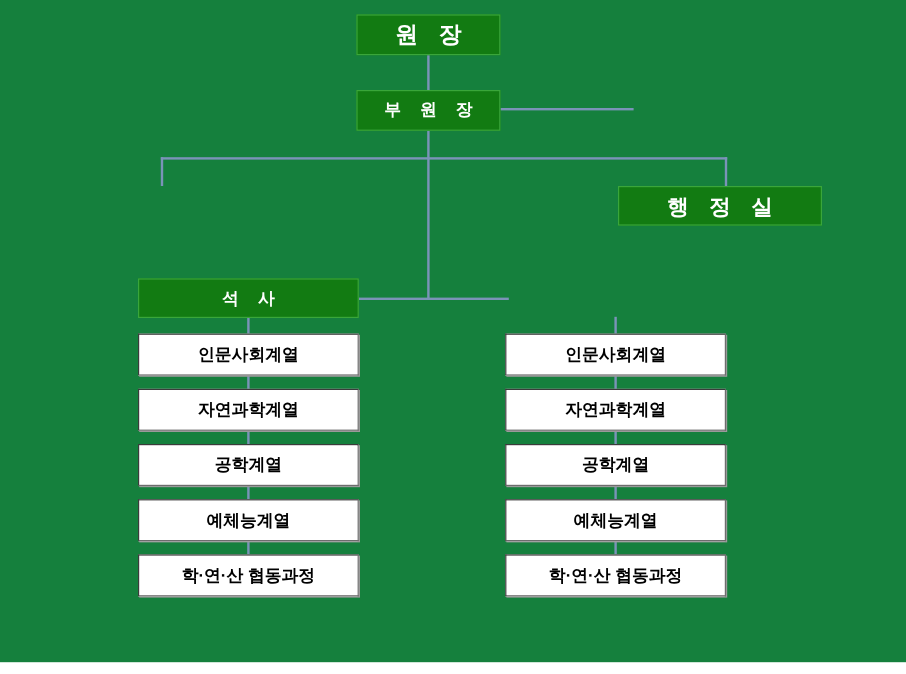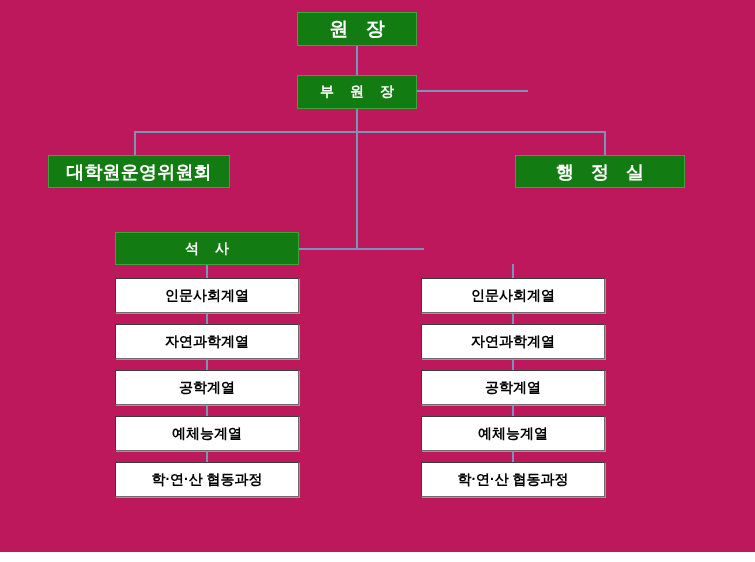--- a/index.html
+++ b/index.html
@@ -7,21 +7,21 @@
     padding: 0;
     background: #ffffff;
   }
   body {
     font-family: "Liberation Sans", "DejaVu Sans", sans-serif;
   }
   #chart-root {
     position: relative;
     width: 755px;
     height: 552px;
-    background: #be185d;
+    background: #15803d;
     overflow: hidden;
   }
   .node {
     position: absolute;
     box-sizing: border-box;
     display: flex;
     align-items: center;
     justify-content: center;
     text-align: center;
     z-index: 3;
@@ -88,21 +88,20 @@
   <div class="conn conn-v" style="left:512px; top:313px; height:11px;"></div>
   <div class="conn conn-v" style="left:512px; top:359px; height:11px;"></div>
   <div class="conn conn-v" style="left:512px; top:405px; height:11px;"></div>
   <div class="conn conn-v" style="left:512px; top:451px; height:11px;"></div>
 
   <div class="node node-green spaced lvl1" style="left:297px; top:12px; width:120px; height:34px;">원 장</div>
 
   <div class="node node-green spaced lvl2" style="left:297px; top:75px; width:120px; height:34px;">부 원 장</div>
 
 
-  <div class="node node-green lvl3" style="left:48px; top:155px; width:182px; height:33px;">대학원운영위원회</div>
 
   <div class="node node-green spaced lvl3" style="left:515px; top:155px; width:170px; height:33px;">행 정 실</div>
 
   <div class="node node-green spaced lvl4" style="left:115px; top:232px; width:184px; height:33px;">석 사</div>
 
 
   <div class="node node-white leaf" style="left:115px; top:278px; width:184px; height:35px;">인문사회계열</div>
   <div class="node node-white leaf" style="left:115px; top:324px; width:184px; height:35px;">자연과학계열</div>
   <div class="node node-white leaf" style="left:115px; top:370px; width:184px; height:35px;">공학계열</div>
   <div class="node node-white leaf" style="left:115px; top:416px; width:184px; height:35px;">예체능계열</div>

